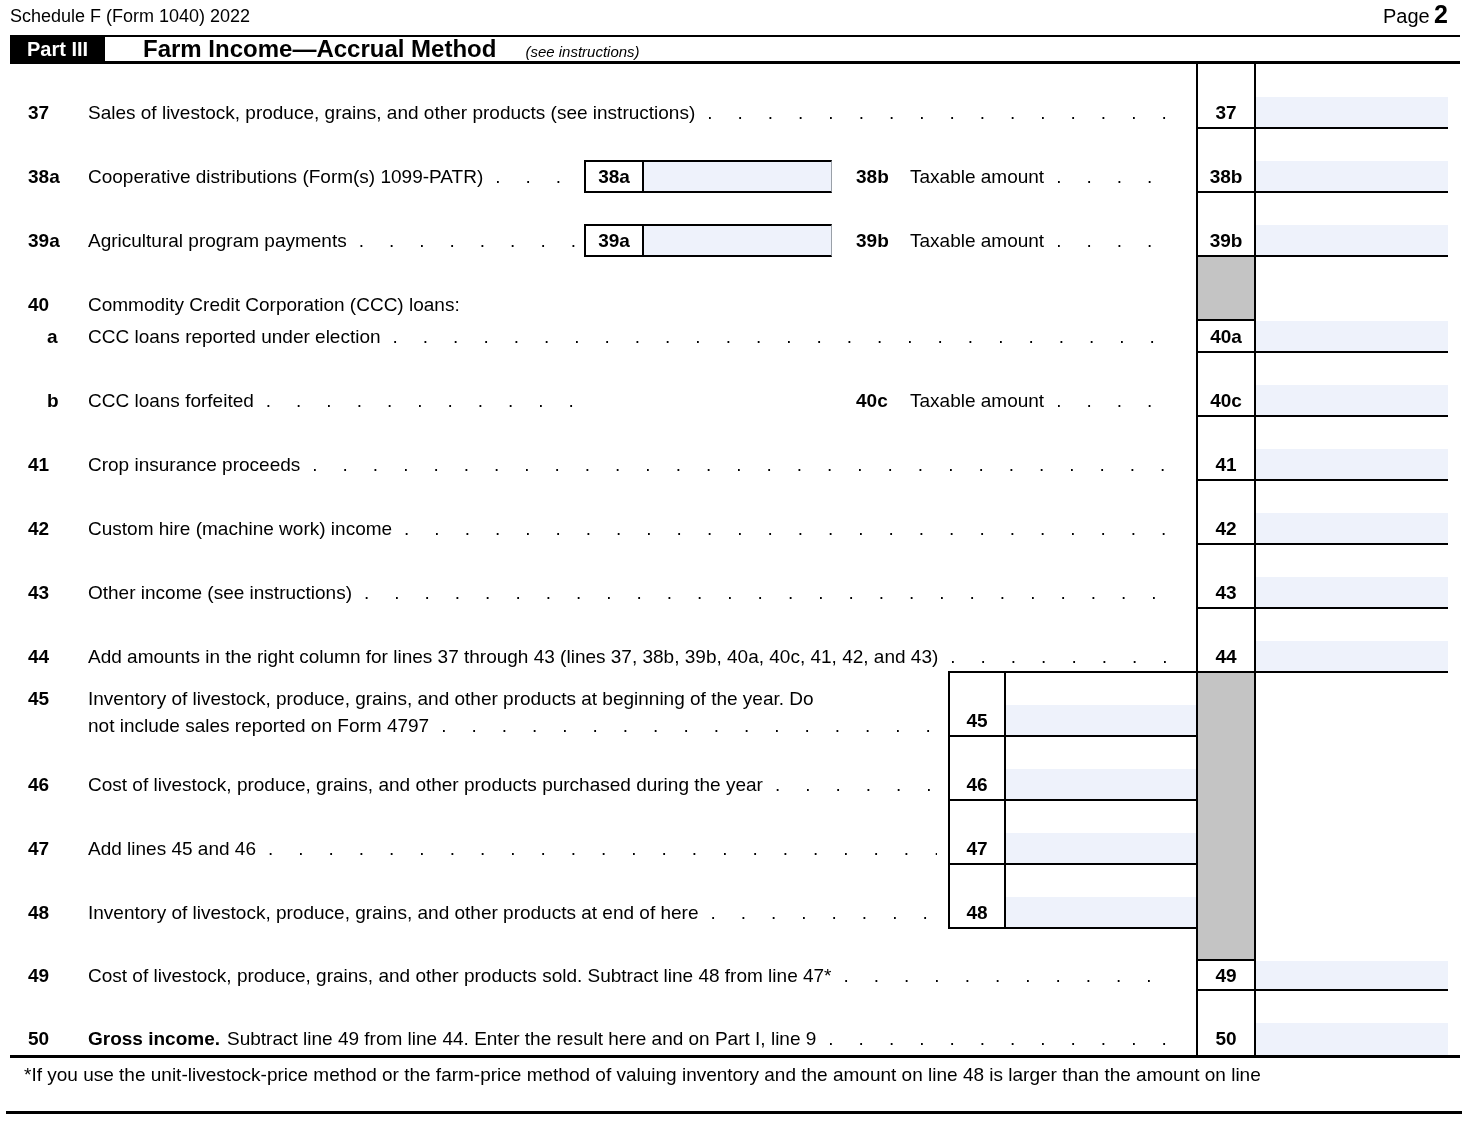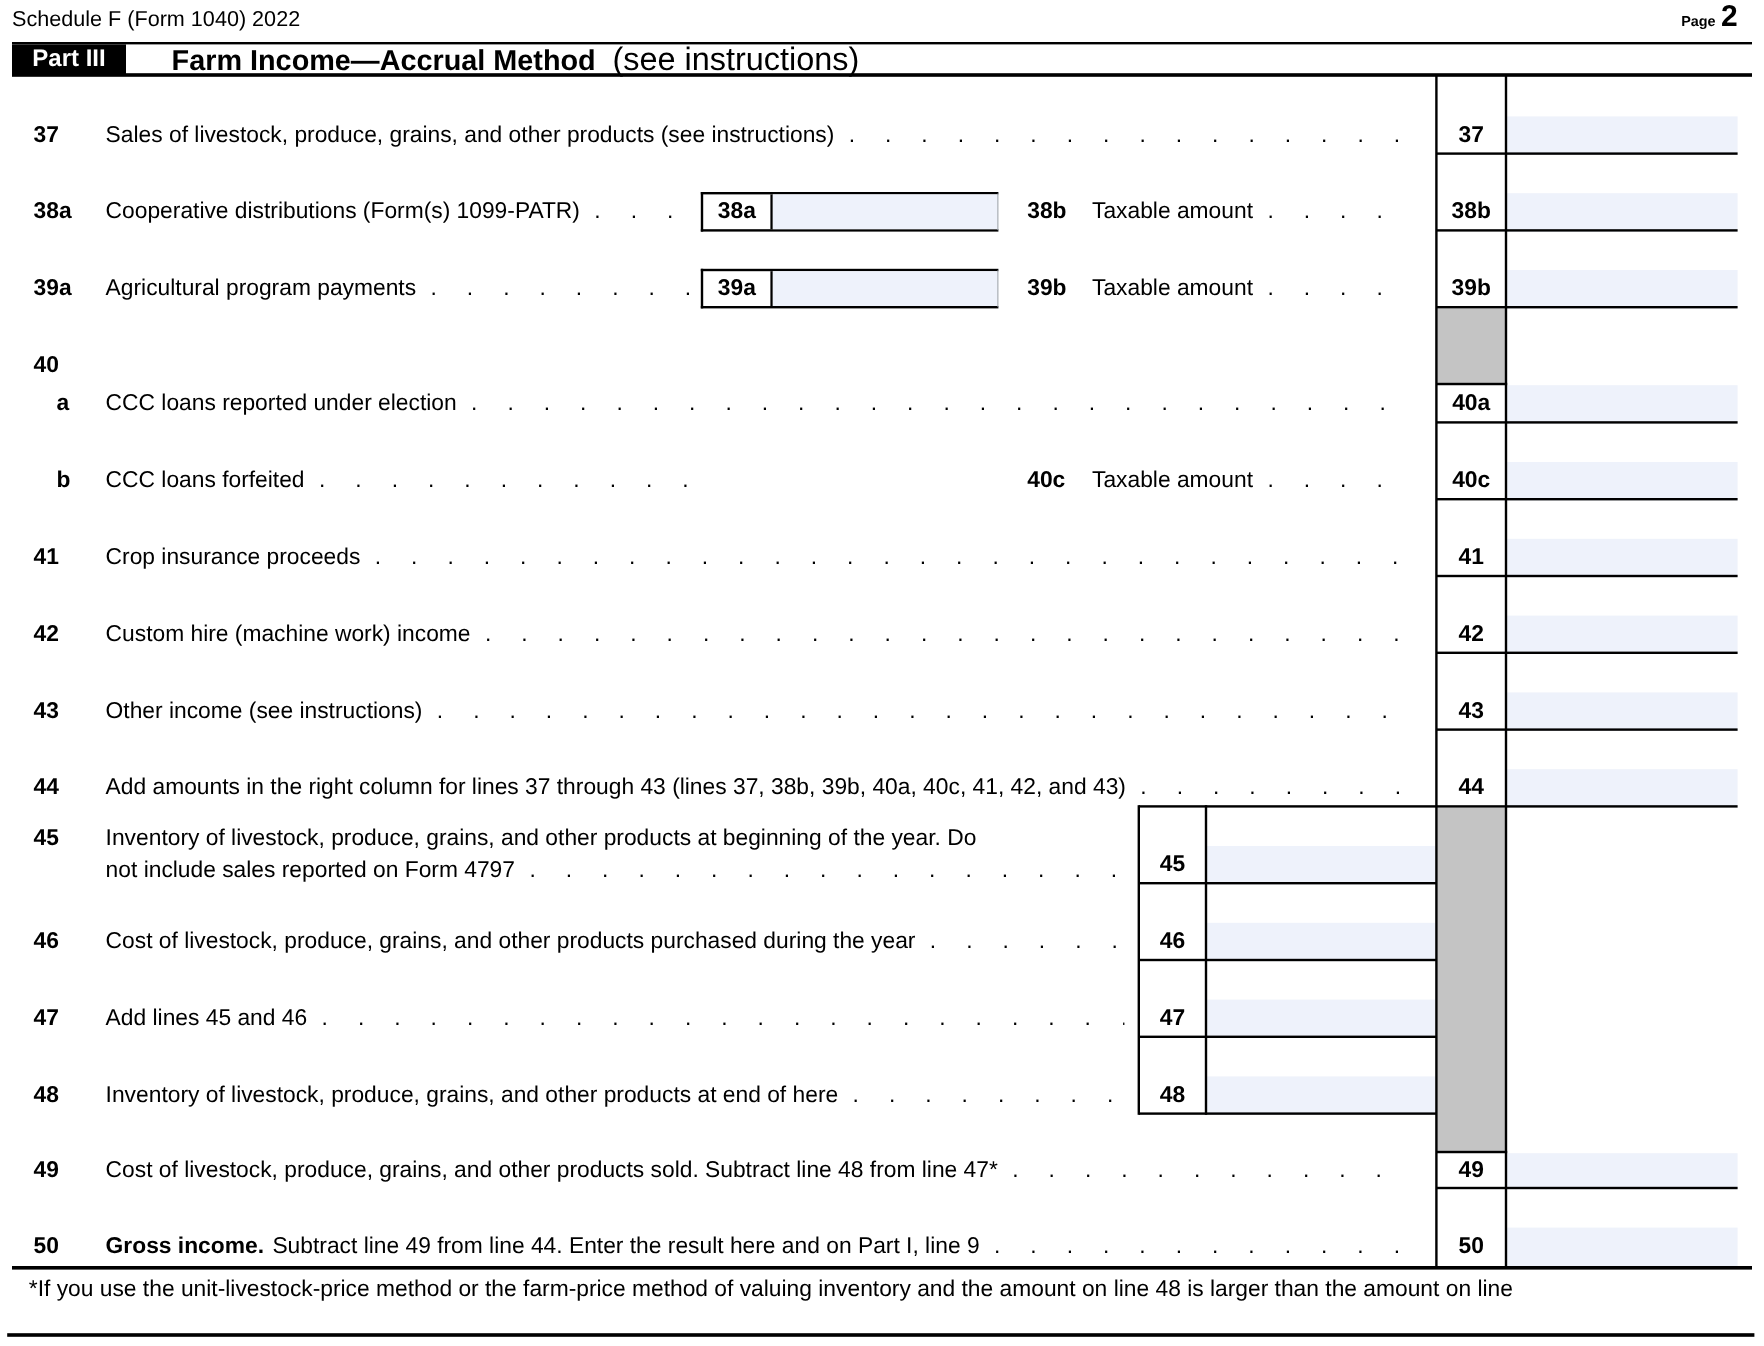--- a/index.html
+++ b/index.html
@@ -3,26 +3,26 @@
 <meta charset="utf-8">
 <style>
   html,body{margin:0;padding:0;background:#fff;}
   .page{
     position:relative;width:1470px;height:1122px;background:#fff;
     font-family:"Liberation Sans", sans-serif;color:#000;overflow:hidden;
   }
   
   .sched-title{position:absolute;left:10px;top:4px;font-size:18px;line-height:24px;}
   .page-num-wrap{position:absolute;left:1310px;top:0px;width:138px;height:30px;text-align:right;}
-  .page-label{font-size:12px;font-weight:bold;}
+  .page-label{font-size:20px;}
   .page-number{font-size:25px;font-weight:700;}
   .part-box{position:absolute;left:10px;top:37px;width:95px;height:25px;background:#000;color:#fff;
     font-weight:700;font-size:20px;text-align:center;line-height:25px;}
   .part-title{position:absolute;left:143px;top:36px;height:26px;line-height:26px;font-size:24px;font-weight:700;white-space:nowrap;}
-  .part-sub{font-size:27px;font-weight:400;margin-left:14px;}
+  .part-sub{font-size:15px;font-weight:400;margin-left:29px;font-style:italic;}
   
   .lrow{position:absolute;left:28px;display:flex;height:32px;line-height:32px;font-size:19px;white-space:nowrap;}
   .lrow2{position:absolute;left:28px;display:flex;line-height:27px;font-size:19px;white-space:nowrap;}
   .num{width:60px;font-weight:700;flex:none;}
   .num.letter{padding-left:19px;box-sizing:border-box;}
   .desc{flex:none;}
   .bold{font-weight:700;}
   .leader{flex:1 1 0;overflow:hidden;white-space:nowrap;margin-left:12px;min-width:0;}
   .leader::after{content:"......................................................";letter-spacing:25px;}
   .flexline{display:flex;}
@@ -79,20 +79,21 @@
   </div>
 
   <div class="lrow" style="top:225px;width:550px;">
     <span class="num">39a</span>
     <span class="desc">Agricultural program payments</span>
     <span class="leader"></span>
   </div>
 
   <div class="lrow" style="top:289px;width:700px;">
     <span class="num">40</span>
+    <span class="desc">Commodity Credit Corporation (CCC) loans:</span>
   </div>
 
   <div class="lrow" style="top:321px;width:1147px;">
     <span class="num letter">a</span>
     <span class="desc">CCC loans reported under election</span>
     <span class="leader"></span>
   </div>
 
   <div class="lrow" style="top:385px;width:550px;">
     <span class="num letter">b</span>

